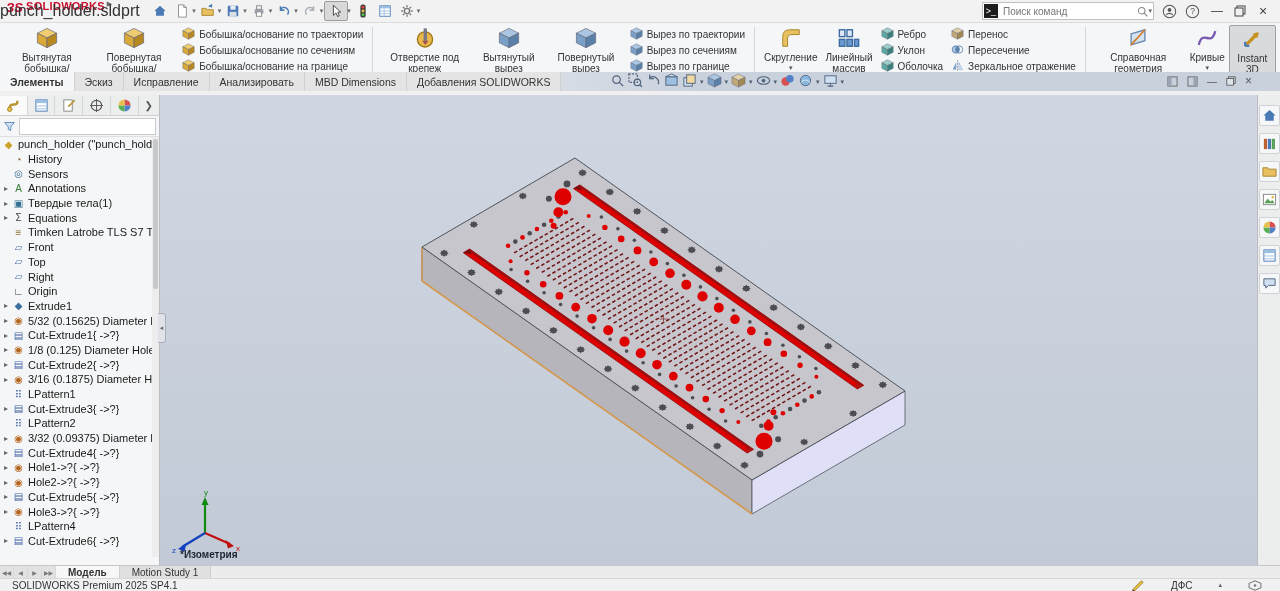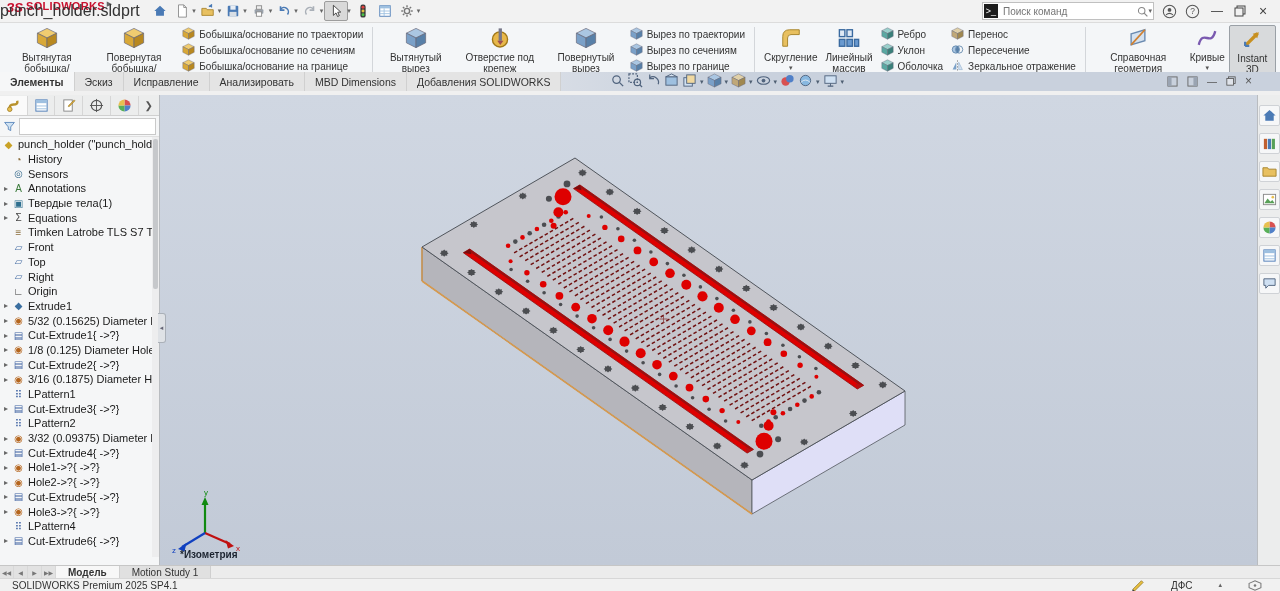--- a/index.html
+++ b/index.html
@@ -248,34 +248,34 @@
               <polygon points="8,8 15,4.5 15,11.5 8,15" fill="#b88820" stroke="#667" stroke-width="0.5"></polygon>
             </svg></span>
           <span class="lbl">Бобышка/основание на границе</span>
         </div>
       </div>
     </div>
     <div class="rb-sep"></div>
     <div class="rb-group">
       <div class="rb-big">
         <span><svg width="22" height="22" viewBox="0 0 16 16">
-            <polygon points="8,1 15,4.5 8,8 1,4.5" fill="#aac6e2" stroke="#667" stroke-width="0.5"></polygon>
-            <polygon points="1,4.5 8,8 8,15 1,11.5" fill="#7aa0c8" stroke="#667" stroke-width="0.5"></polygon>
-            <polygon points="8,8 15,4.5 15,11.5 8,15" fill="#5880a8" stroke="#667" stroke-width="0.5"></polygon>
-          </svg></span>
-        <span class="lbl">Вытянутый вырез</span>
-      </div>
-      <div class="rb-big">
-        <span><svg width="22" height="22" viewBox="0 0 16 16">
             <circle cx="8" cy="9" r="5.5" fill="#e8b84a" stroke="#a07818"></circle>
             <rect x="7" y="1" width="2.4" height="9" fill="#778"></rect>
             <path d="M6,10 L10.5,10 L8.2,13 Z" fill="#a05050"></path>
           </svg></span>
         <span class="lbl">Отверстие под крепеж</span>
         <span class="dd">▾</span>
+      </div>
+      <div class="rb-big">
+        <span><svg width="22" height="22" viewBox="0 0 16 16">
+            <polygon points="8,1 15,4.5 8,8 1,4.5" fill="#aac6e2" stroke="#667" stroke-width="0.5"></polygon>
+            <polygon points="1,4.5 8,8 8,15 1,11.5" fill="#7aa0c8" stroke="#667" stroke-width="0.5"></polygon>
+            <polygon points="8,8 15,4.5 15,11.5 8,15" fill="#5880a8" stroke="#667" stroke-width="0.5"></polygon>
+          </svg></span>
+        <span class="lbl">Вытянутый вырез</span>
       </div>
       <div class="rb-big">
         <span><svg width="22" height="22" viewBox="0 0 16 16">
             <polygon points="8,1 15,4.5 8,8 1,4.5" fill="#aac6e2" stroke="#667" stroke-width="0.5"></polygon>
             <polygon points="1,4.5 8,8 8,15 1,11.5" fill="#7aa0c8" stroke="#667" stroke-width="0.5"></polygon>
             <polygon points="8,8 15,4.5 15,11.5 8,15" fill="#5880a8" stroke="#667" stroke-width="0.5"></polygon>
           </svg></span>
         <span class="lbl">Повернутый вырез</span>
       </div>
       <div class="rb-stack">

